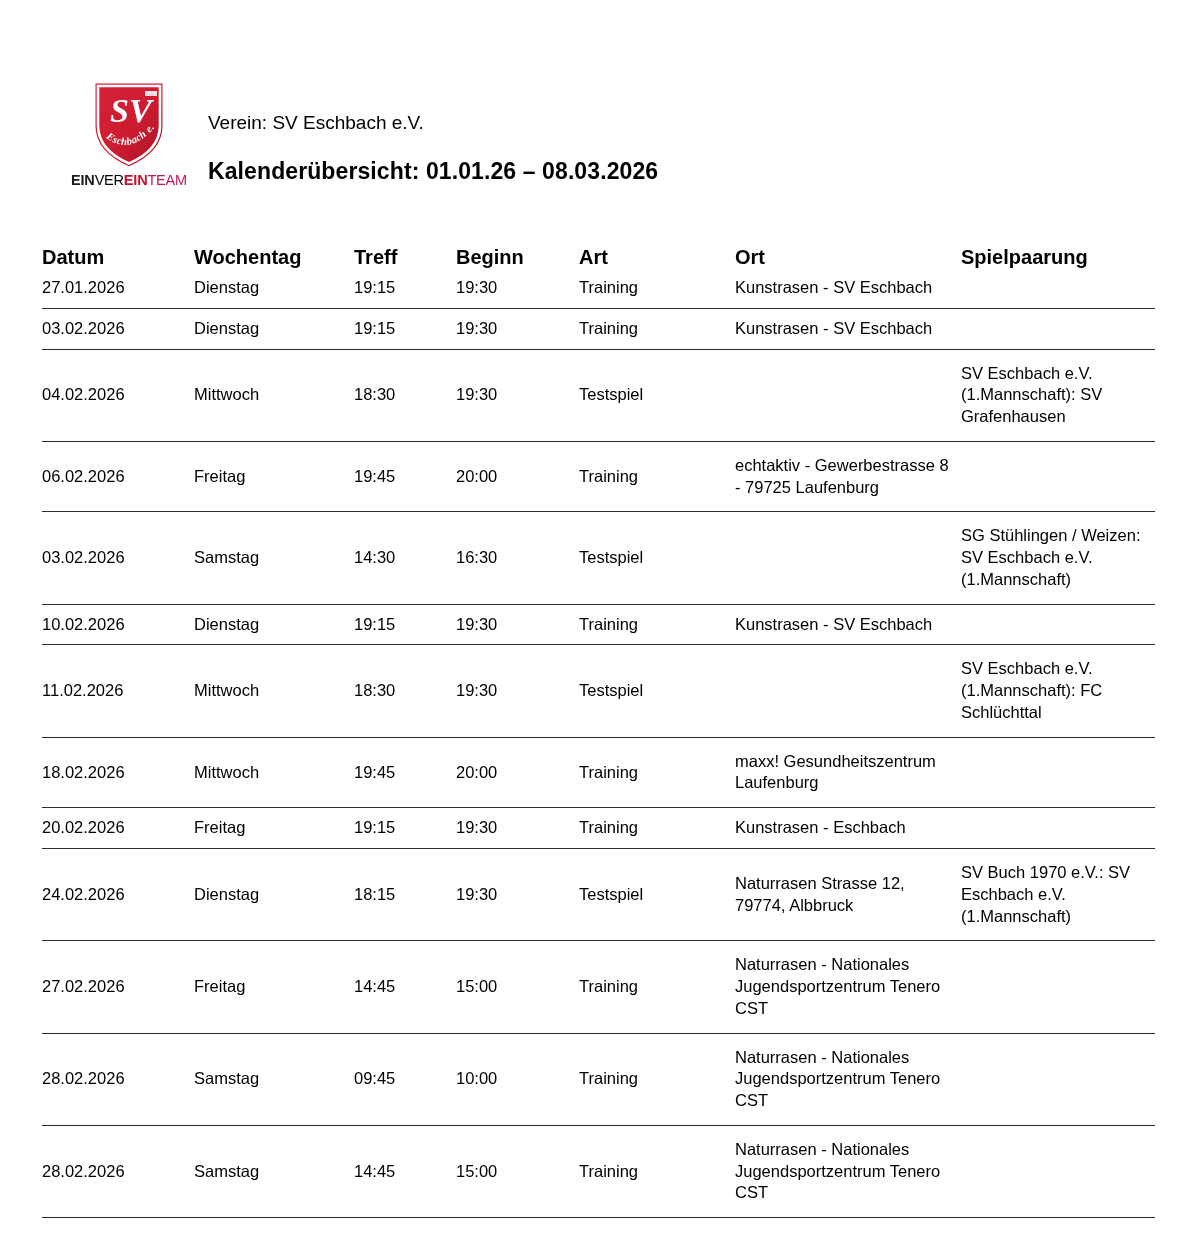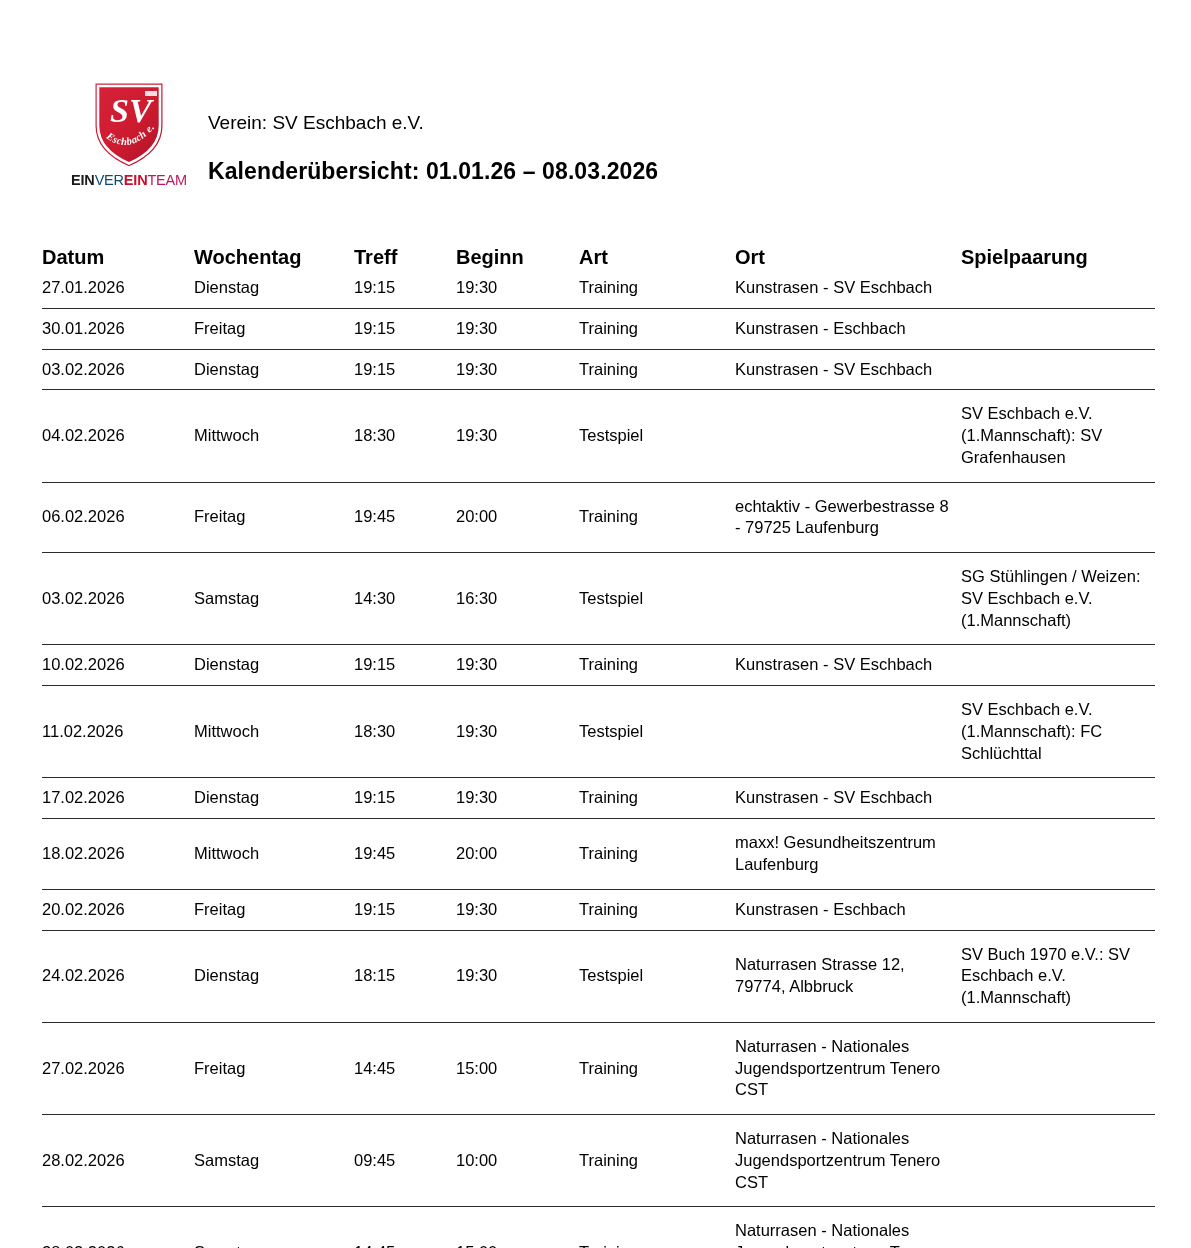--- a/index.html
+++ b/index.html
@@ -49,21 +49,21 @@
   .shield-svg { display: block; width: 78px; height: 92px; }
   .logo-word {
     margin-top: 3px;
     font-size: 14.5px;
     letter-spacing: -0.2px;
     line-height: 1;
     white-space: nowrap;
     font-family: "Liberation Sans", sans-serif;
   }
   .logo-word .seg-a { font-weight: bold; color: #1b1b1b; }
-  .logo-word .seg-b { font-weight: normal; color: #0c4a6e; }
+  .logo-word .seg-b { font-weight: normal; color: #000000; }
   .logo-word .seg-c { font-weight: bold; color: #c8102e; }
   .logo-word .seg-d { font-weight: normal; color: #be185d; }
 
   .verein-line {
     position: absolute;
     left: 208px;
     top: 42px;
     font-size: 19px;
     line-height: 1.2;
     color: #000;
@@ -190,29 +190,20 @@
         <tr>
           <td class="cell-datum">27.01.2026</td>
           <td class="cell-wochentag">Dienstag</td>
           <td class="cell-treff">19:15</td>
           <td class="cell-beginn">19:30</td>
           <td class="cell-art">Training</td>
           <td class="cell-ort">Kunstrasen - SV Eschbach</td>
           <td class="cell-paar"></td>
         </tr>
         <tr>
-          <td class="cell-datum">30.01.2026</td>
-          <td class="cell-wochentag">Freitag</td>
-          <td class="cell-treff">19:15</td>
-          <td class="cell-beginn">19:30</td>
-          <td class="cell-art">Training</td>
-          <td class="cell-ort">Kunstrasen - Eschbach</td>
-          <td class="cell-paar"></td>
-        </tr>
-        <tr>
           <td class="cell-datum">03.02.2026</td>
           <td class="cell-wochentag">Dienstag</td>
           <td class="cell-treff">19:15</td>
           <td class="cell-beginn">19:30</td>
           <td class="cell-art">Training</td>
           <td class="cell-ort">Kunstrasen - SV Eschbach</td>
           <td class="cell-paar"></td>
         </tr>
         <tr>
           <td class="cell-datum tall">04.02.2026</td>
@@ -253,29 +244,20 @@
         <tr>
           <td class="cell-datum tall">11.02.2026</td>
           <td class="cell-wochentag tall">Mittwoch</td>
           <td class="cell-treff tall">18:30</td>
           <td class="cell-beginn tall">19:30</td>
           <td class="cell-art tall">Testspiel</td>
           <td class="cell-ort tall"></td>
           <td class="cell-paar tall">SV Eschbach e.V. (1.Mannschaft): FC Schlüchttal</td>
         </tr>
         <tr>
-          <td class="cell-datum">17.02.2026</td>
-          <td class="cell-wochentag">Dienstag</td>
-          <td class="cell-treff">19:15</td>
-          <td class="cell-beginn">19:30</td>
-          <td class="cell-art">Training</td>
-          <td class="cell-ort">Kunstrasen - SV Eschbach</td>
-          <td class="cell-paar"></td>
-        </tr>
-        <tr>
           <td class="cell-datum tall">18.02.2026</td>
           <td class="cell-wochentag tall">Mittwoch</td>
           <td class="cell-treff tall">19:45</td>
           <td class="cell-beginn tall">20:00</td>
           <td class="cell-art tall">Training</td>
           <td class="cell-ort tall">maxx! Gesundheitszentrum Laufenburg</td>
           <td class="cell-paar tall"></td>
         </tr>
         <tr>
           <td class="cell-datum">20.02.2026</td>

